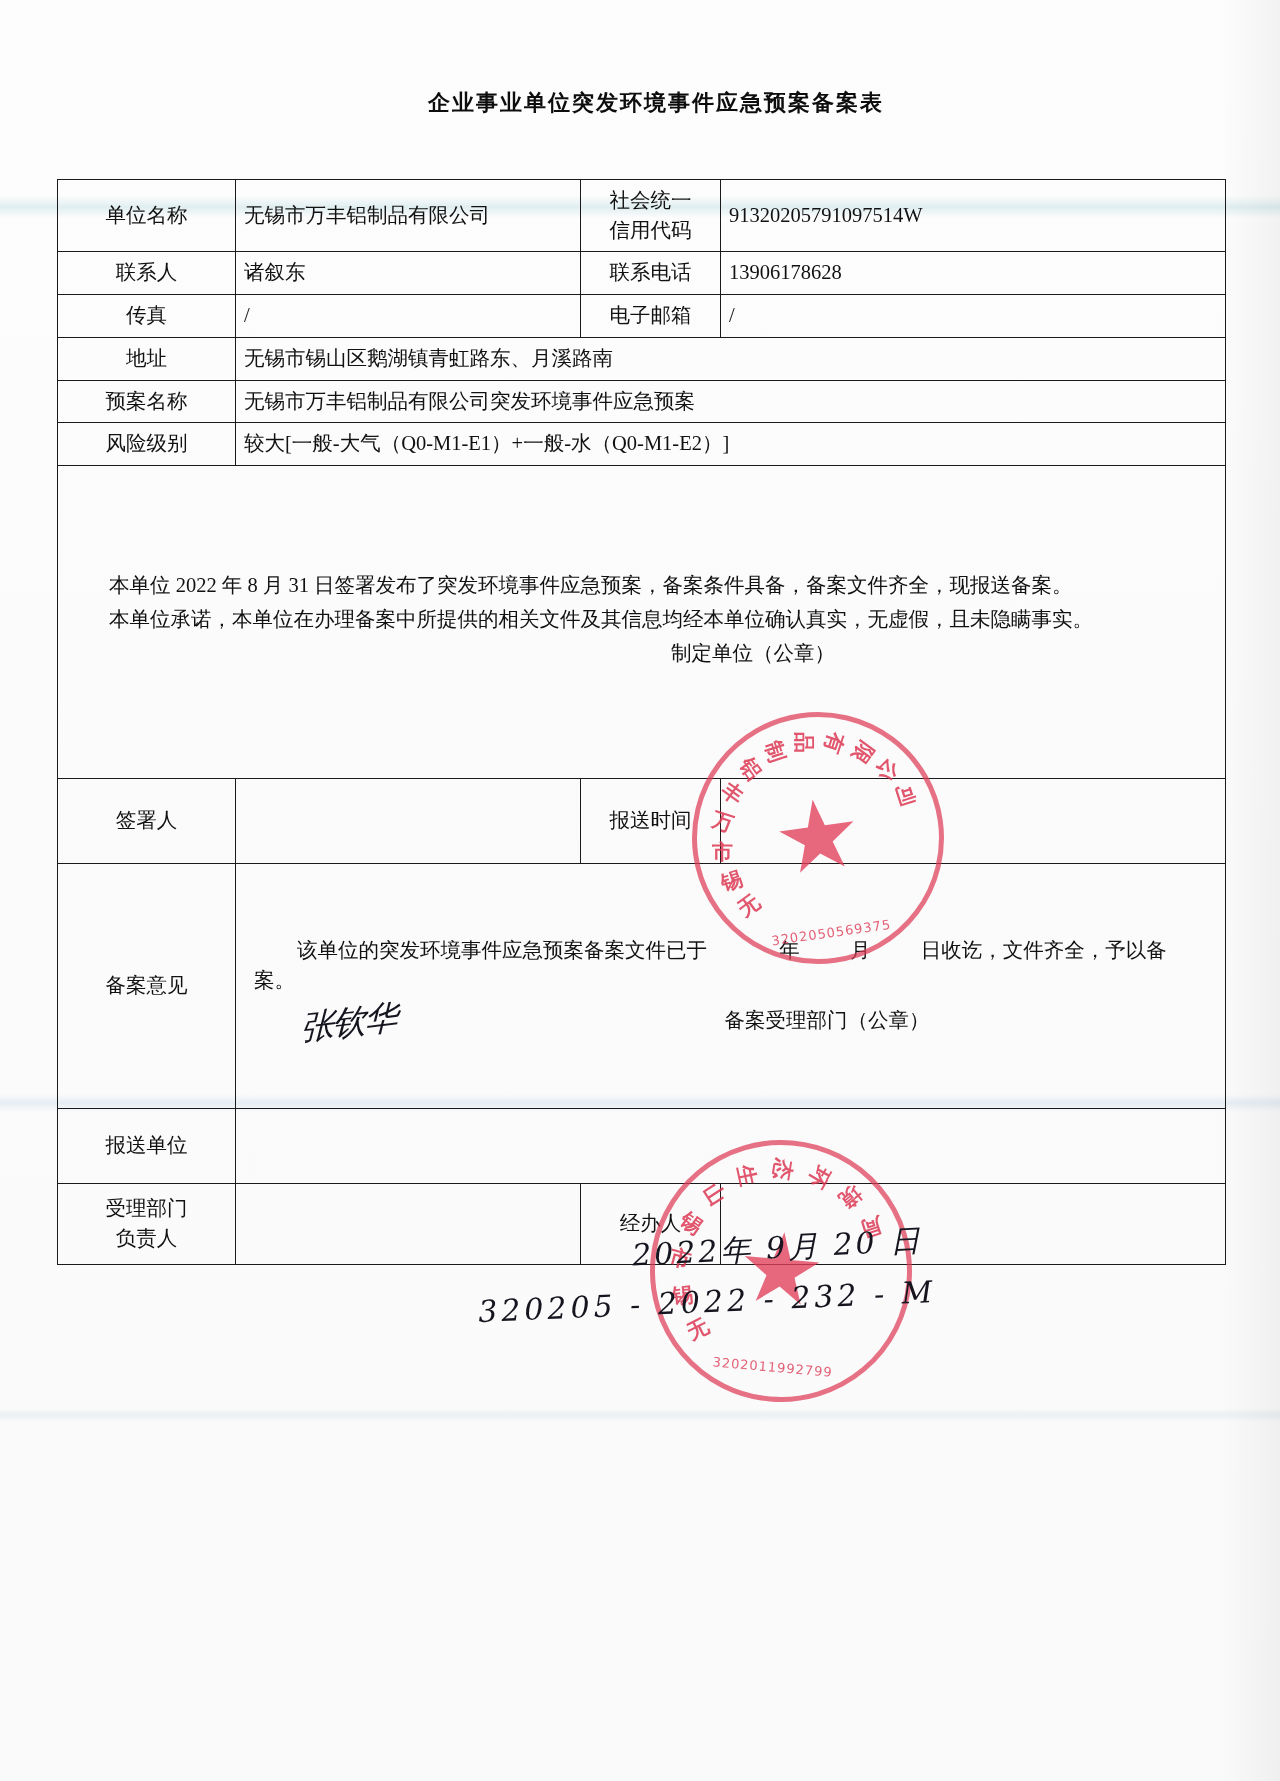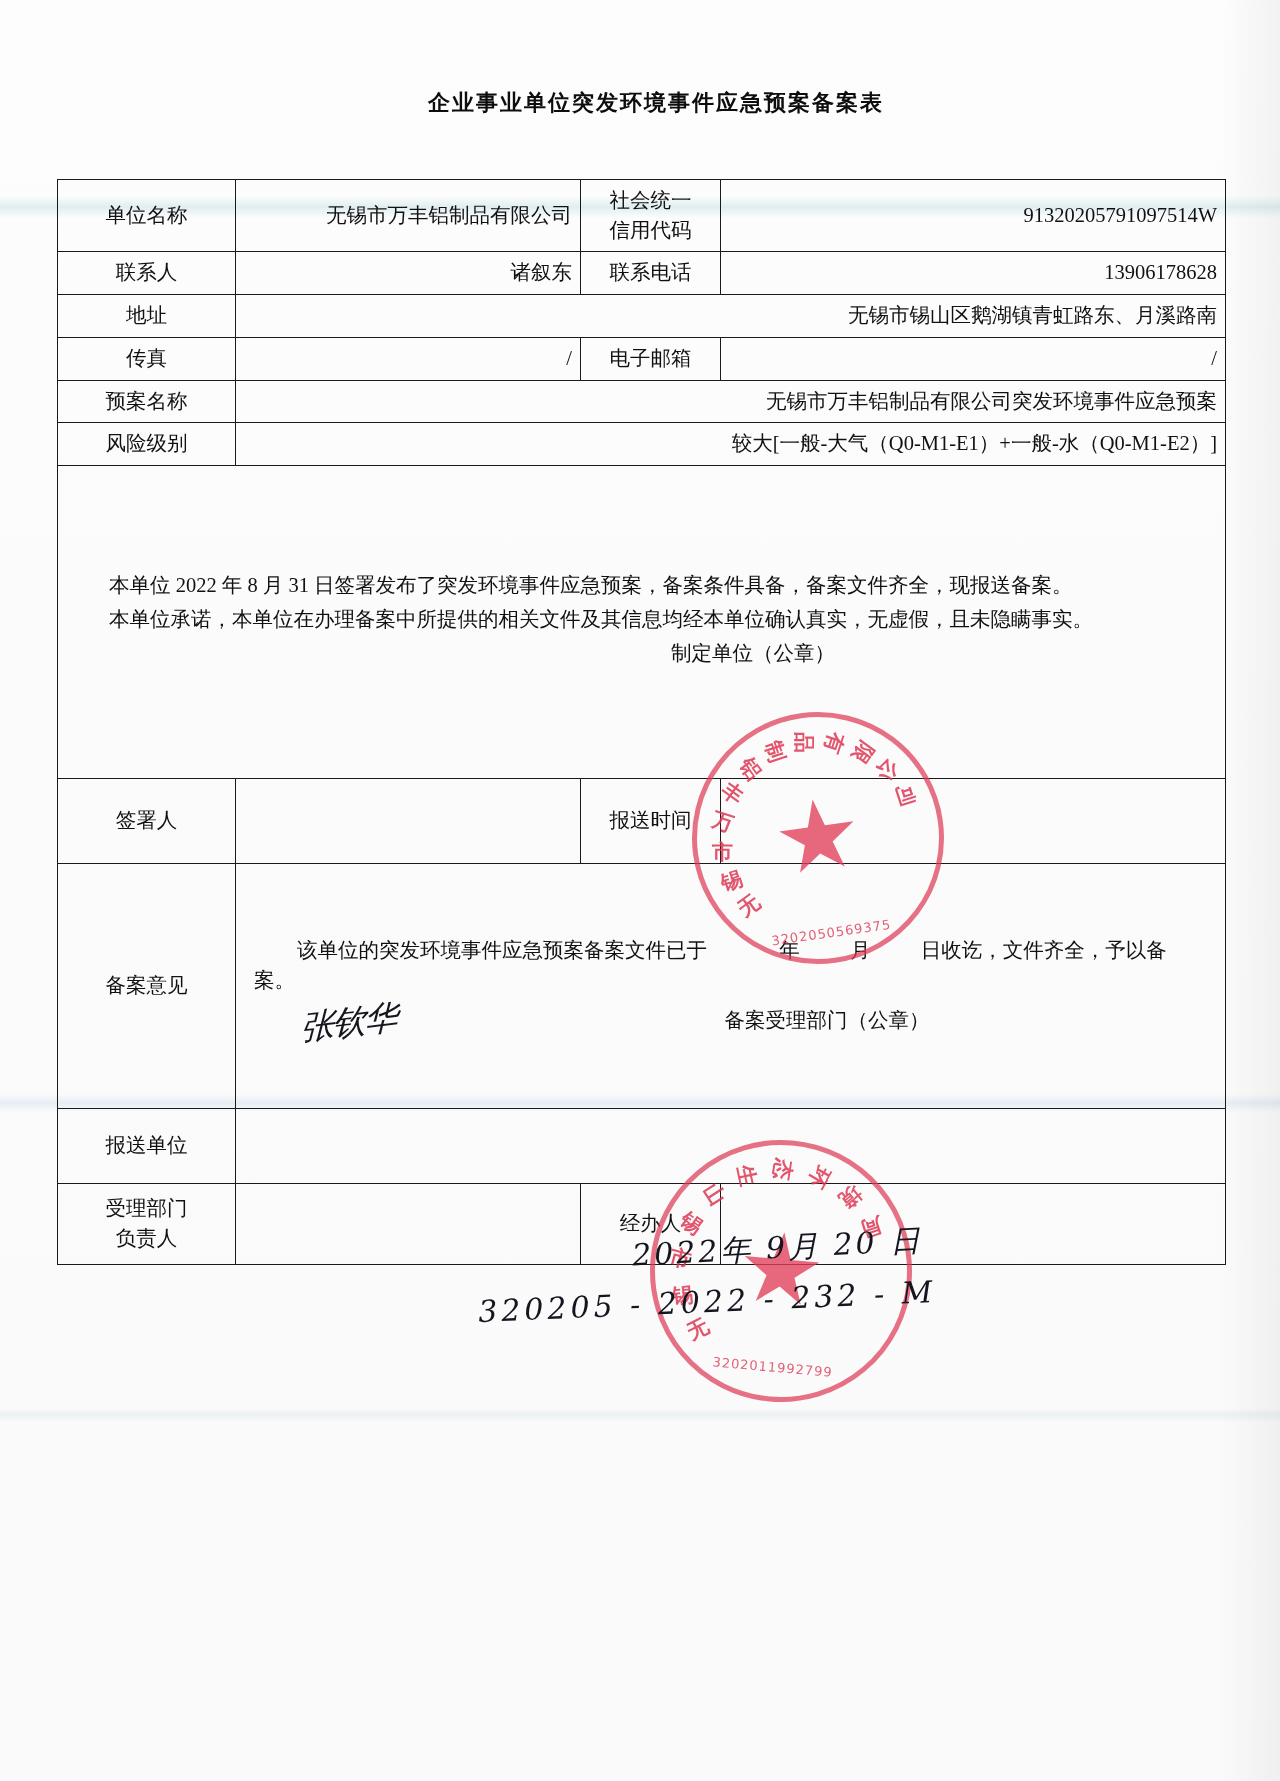--- a/index.html
+++ b/index.html
@@ -64,21 +64,21 @@
     border: 1.6px solid #1a1a1a;
     font-size: 20.5px;
     padding: 6px 8px;
     vertical-align: middle;
     line-height: 1.45;
   }
   .lbl {
     text-align: center;
     white-space: nowrap;
   }
-  .val-center { text-align: right; }
+  .val-center { text-align: left; }
   .two-line { line-height: 1.25; }
 
   .para-cell {
     padding: 20px 26px 26px 26px;
     font-size: 21px;
     line-height: 1.85;
     position: relative;
     height: 300px;
     vertical-align: top;
   }
@@ -228,28 +228,28 @@
         </td>
         <td class="val-center">91320205791097514W</td>
       </tr>
       <tr>
         <td class="lbl">联系人</td>
         <td class="val-center">诸叙东</td>
         <td class="lbl">联系电话</td>
         <td class="val-center">13906178628</td>
       </tr>
       <tr>
-        <td class="lbl">地址</td>
-        <td class="val-center" colspan="3">无锡市锡山区鹅湖镇青虹路东、月溪路南</td>
-      </tr>
-      <tr>
         <td class="lbl">传真</td>
         <td class="val-center">/</td>
         <td class="lbl">电子邮箱</td>
         <td class="val-center">/</td>
+      </tr>
+      <tr>
+        <td class="lbl">地址</td>
+        <td class="val-center" colspan="3">无锡市锡山区鹅湖镇青虹路东、月溪路南</td>
       </tr>
       <tr>
         <td class="lbl">预案名称</td>
         <td class="val-center" colspan="3">无锡市万丰铝制品有限公司突发环境事件应急预案</td>
       </tr>
       <tr>
         <td class="lbl">风险级别</td>
         <td class="val-center" colspan="3">较大[一般-大气（Q0-M1-E1）+一般-水（Q0-M1-E2）]</td>
       </tr>
       <tr>

